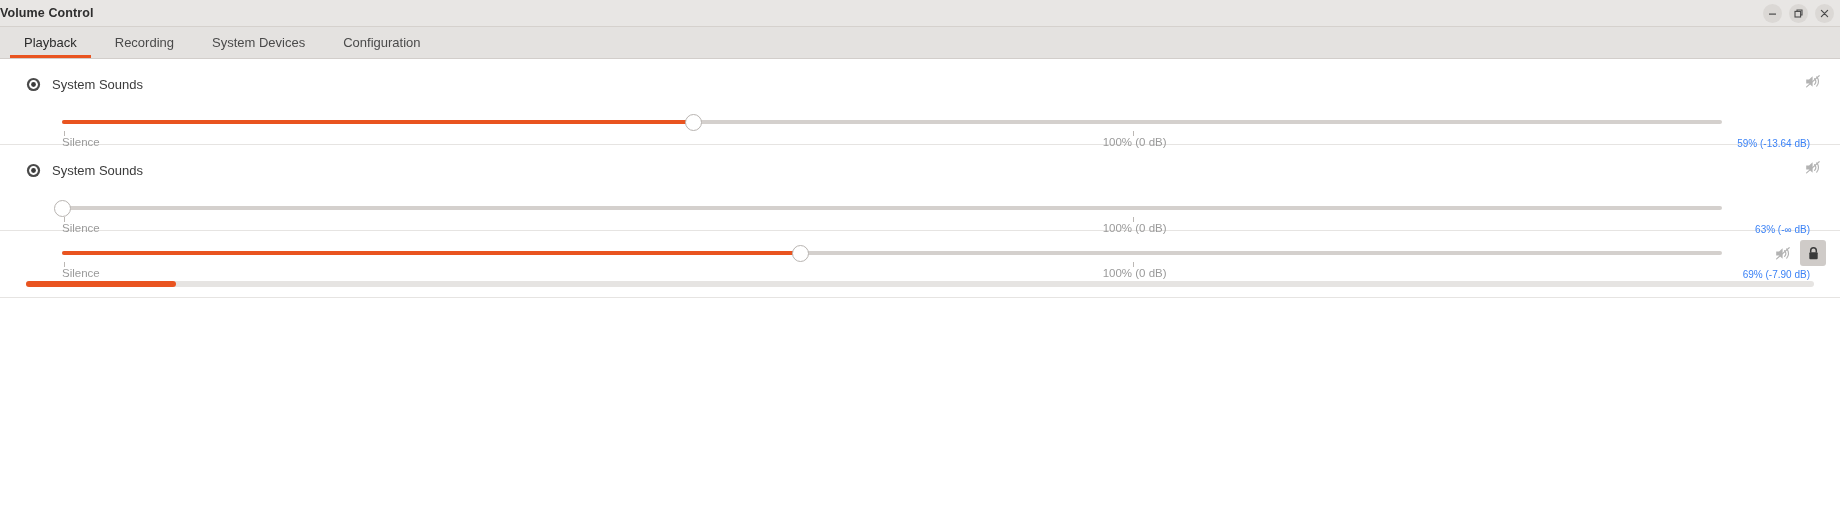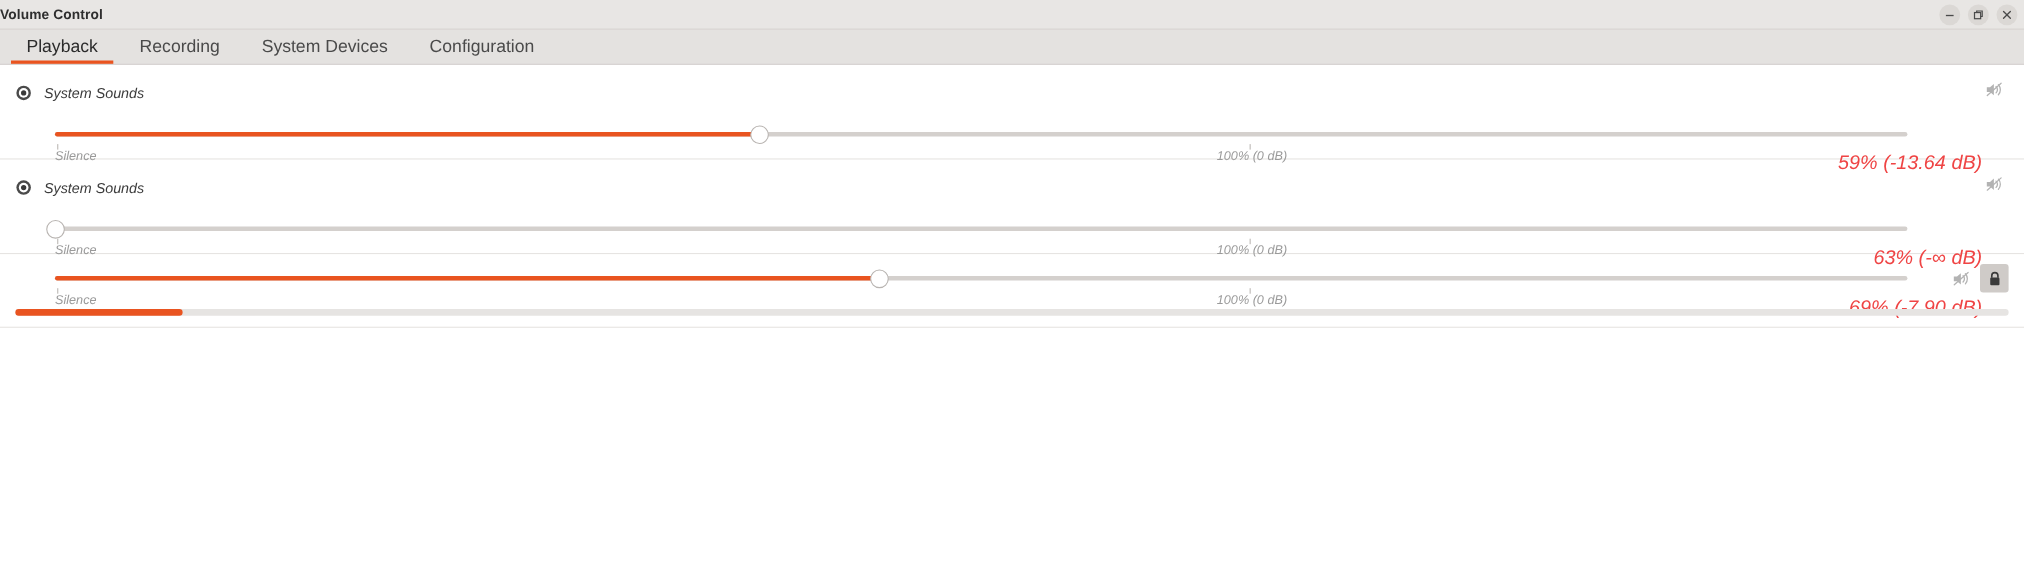--- a/index.html
+++ b/index.html
@@ -60,43 +60,42 @@
     border-bottom: 1px solid #d2cecb;
     display: flex;
     align-items: stretch;
     padding-left: 5px;
   }
   .tab {
     position: relative;
     display: flex;
     align-items: center;
     padding: 0 19px;
-    font-size: 16px;
+    font-size: 13px;
     color: #4a4a4a;
     cursor: pointer;
     white-space: nowrap;
   }
   .tab.active { color: #2b2b2b; }
   .tab.active::after {
     content: "";
     position: absolute;
     left: 5px;
     right: 5px;
     bottom: 0;
     height: 3px;
     background: #e95420;
   }
 
   
   .content { background: #ffffff; }
   .stream {
     position: relative;
-    padding: 0 14px;
+    padding: 0 26px;
     border-bottom: 1px solid #e6e4e2;
-    font-style: italic;
   }
   .stream-head {
     display: flex;
     align-items: center;
     height: 32px;
     padding-top: 9px;
   }
   .app-icon {
     width: 15px;
     height: 15px;
@@ -178,24 +177,24 @@
   }
   .marklabel {
     position: absolute;
     top: 25px;
     font-size: 11.5px;
     color: #9a9a9a;
     white-space: nowrap;
   }
   .value-text {
     position: absolute;
-    right: 24px;
+    right: 4px;
     top: 38px;
-    font-size: 18px;
-    color: #ef4444;
+    font-size: 10px;
+    color: #3b82f6;
     white-space: nowrap;
   }
 
   
   .peak-area { height: 22px; position: relative; }
   .peak-track {
     position: absolute;
     left: 0;
     right: 0;
     top: 6px;

